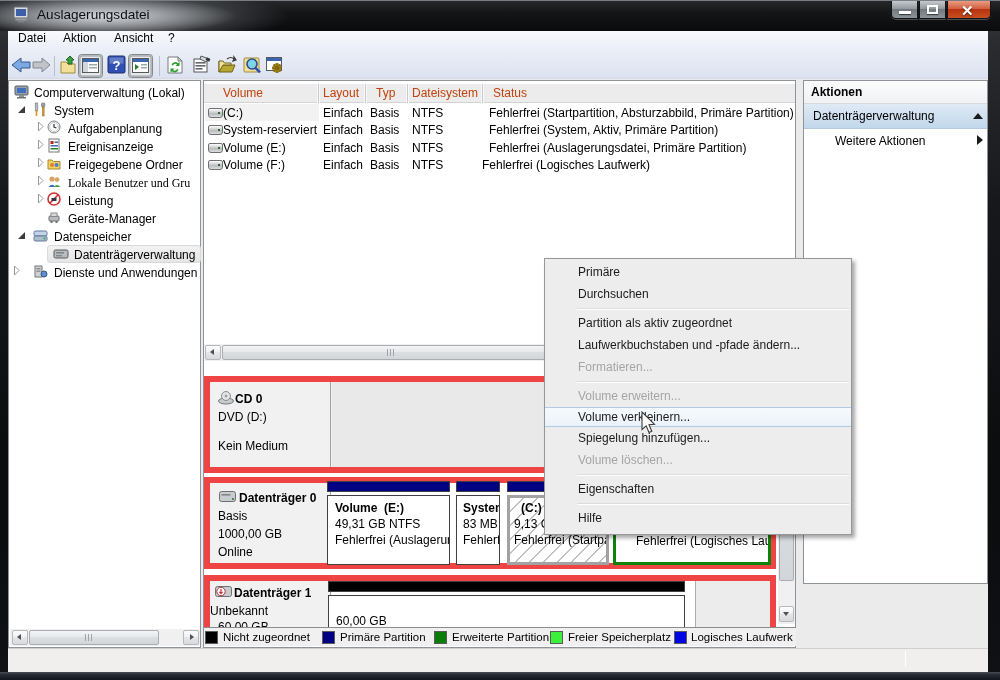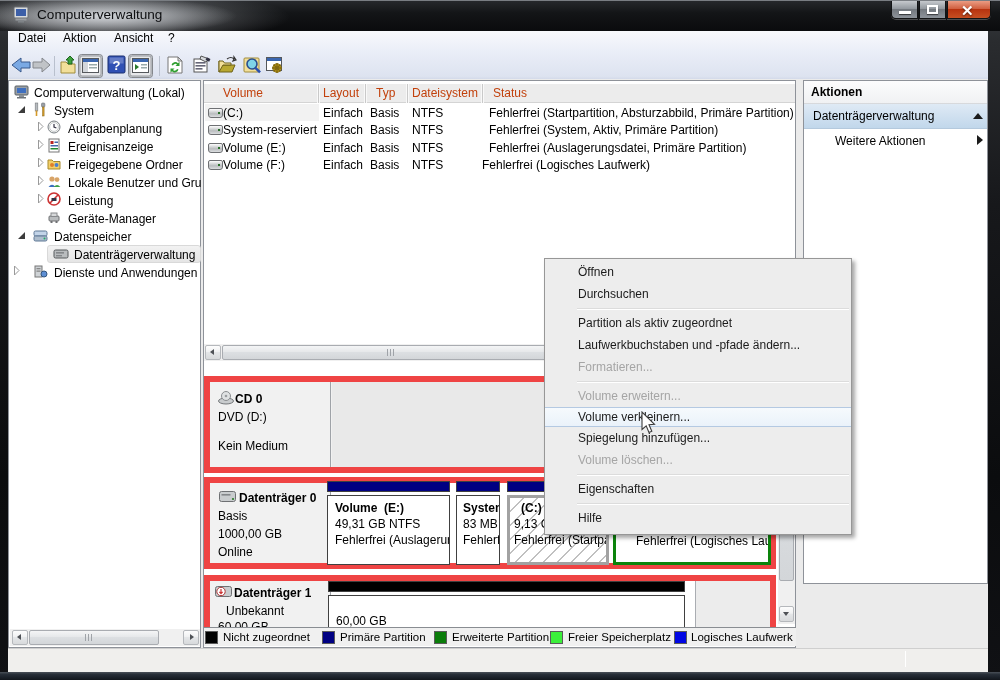--- a/index.html
+++ b/index.html
@@ -95,21 +95,21 @@
 </head>
 <body>
 <div id="titlebar" class="abs"></div>
 <div id="frame-bottom"></div>
 <svg class="abs" width="18" height="18" style="left:13px;top:6px;">
   <rect x="1" y="1" width="14" height="11" rx="1" fill="#d8dbde" stroke="#6a6e73"></rect>
   <rect x="3" y="3" width="10" height="7" fill="#3c5fa8"></rect>
   <rect x="2.5" y="12.5" width="11" height="2" fill="#9a9da1"></rect>
   <rect x="5" y="14.5" width="6" height="2" fill="#7f8387"></rect>
 </svg>
-<div id="title-text" class="abs">Computerverwaltung</div>
+<div id="title-text" class="abs">Auslagerungsdatei</div>
 <div id="btn-min" class="winbtn abs">
     <div style="position:absolute;left:7px;top:10px;width:12px;height:3px;background:#fff;box-shadow:0 1px 1px rgba(0,0,0,.6);"></div>
   </div>
 <div id="btn-max" class="winbtn abs">
     <div style="position:absolute;left:7px;top:4px;width:11px;height:9px;border:2px solid #fff;box-shadow:0 1px 1px rgba(0,0,0,.5);"></div>
   </div>
 <div id="btn-close" class="winbtn abs">
     <div style="position:absolute;left:13px;top:1px;width:18px;height:16px;color:#fff;font-weight:bold;font-size:15px;text-shadow:0 1px 2px rgba(0,0,0,.6);">✕</div>
   </div>
 
@@ -198,21 +198,21 @@
 </div>
 
 <div id="main" class="abs">
   <div id="tree" class="pane">
     <div class="tsel"></div>
     <div class="trow" style="left:25px;top:3px;">Computerverwaltung (Lokal)</div>
     <div class="trow" style="left:45px;top:21px;">System</div>
     <div class="trow" style="left:59px;top:39px;">Aufgabenplanung</div>
     <div class="trow" style="left:59px;top:57px;">Ereignisanzeige</div>
     <div class="trow" style="left:59px;top:75px;">Freigegebene Ordner</div>
-    <div class="trow" style="left:59px;top:93px;">Lokale Benutzer und Gru</div>
+    <div class="trow" style="left:59px;top:93px;font-family:Liberation Serif, serif;">Lokale Benutzer und Gru</div>
     <div class="trow" style="left:59px;top:111px;">Leistung</div>
     <div class="trow" style="left:59px;top:129px;">Geräte-Manager</div>
     <div class="trow" style="left:45px;top:147px;">Datenspeicher</div>
     <div class="trow" style="left:65px;top:165px;">Datenträgerverwaltung</div>
     <div class="trow" style="left:45px;top:183px;">Dienste und Anwendungen</div>
     <svg class="abs" width="200" height="220" style="left:0;top:0;">
 
       <path d="M16,25 L16,32 L9,32 Z" fill="#3c3c3c"></path>
       <path d="M29.5,41 L34,45.5 L29.5,50 Z" fill="none" stroke="#9a9a9a"></path>
       <path d="M29.5,59 L34,63.5 L29.5,68 Z" fill="none" stroke="#9a9a9a"></path>
@@ -411,21 +411,21 @@
 
       <div class="grow" style="left:0px;top:494px;width:572px;height:52px;border-bottom:none;background:#fff;">
           <div style="position:absolute;left:485px;top:0;right:0;height:100%;background:#ececec;border-left:1px solid #aaadb2;"></div>
         <div class="glabel"></div>
         <svg class="abs" width="18" height="12" style="left:5px;top:5px;">
             <rect x="0.5" y="0.5" width="16" height="10" rx="2" fill="#c9ccce" stroke="#6e7073"></rect>
             <circle cx="6" cy="5.5" r="4.2" fill="#fff" stroke="#a33"></circle>
             <path d="M6,3 L6,7.3 M4.4,5.8 L6,7.6 L7.6,5.8" stroke="#c33" stroke-width="1.2" fill="none"></path>
           </svg>
         <b class="gtext" style="left:24px;top:5px;">Datenträger 1</b>
-        <div class="gtext" style="left:16px;top:23px;text-align:right;">Unbekannt</div>
+        <div class="gtext" style="left:0;top:23px;text-align:right;">Unbekannt</div>
         <div class="gtext" style="left:8px;top:39px;">60,00 GB</div>
       </div>
       <div class="gbar" style="left:124px;top:500px;width:357px;background:#000;"></div>
       <div class="gcell" style="left:124px;top:514px;width:357px;height:32px;border-bottom:none;">
         <div class="gtext" style="left:7px;top:18px;">60,00 GB</div>
       </div>
     </div>
     <div id="legend">
       <b class="lg" style="left:1px;background:#000;"></b>
         <span style="left:19px;">Nicht zugeordnet</span>
@@ -461,21 +461,21 @@
   </div>
 </div>
 <div id="statusbar" class="abs">
     <div style="position:absolute;left:897px;top:2px;width:1px;height:16px;background:#d4d2cf;border-left:1px solid #fff;"></div>
   </div>
 <svg class="abs" width="16" height="26" style="left:641px;top:411px;z-index:50;">
   <path d="M1,1 L1,18.5 L5.2,14.8 L8,21.5 L10.8,20.3 L8,13.8 L13.5,13.4 Z" fill="#fff" stroke="#3c3c3c" stroke-width="1.1"></path>
 </svg>
 
 <div id="ctx" class="abs">
-  <div class="mi">Öffnen</div>
+  <div class="mi">Primäre</div>
   <div class="mi">Durchsuchen</div>
   <div class="msep"></div>
   <div class="mi">Partition als aktiv zugeordnet</div>
   <div class="mi">Laufwerkbuchstaben und -pfade ändern...</div>
   <div class="mi dis">Formatieren...</div>
   <div class="msep"></div>
   <div class="mi dis">Volume erweitern...</div>
   <div class="mi hi">Volume verkleinern...</div>
   <div class="mi">Spiegelung hinzufügen...</div>
   <div class="mi dis">Volume löschen...</div>

